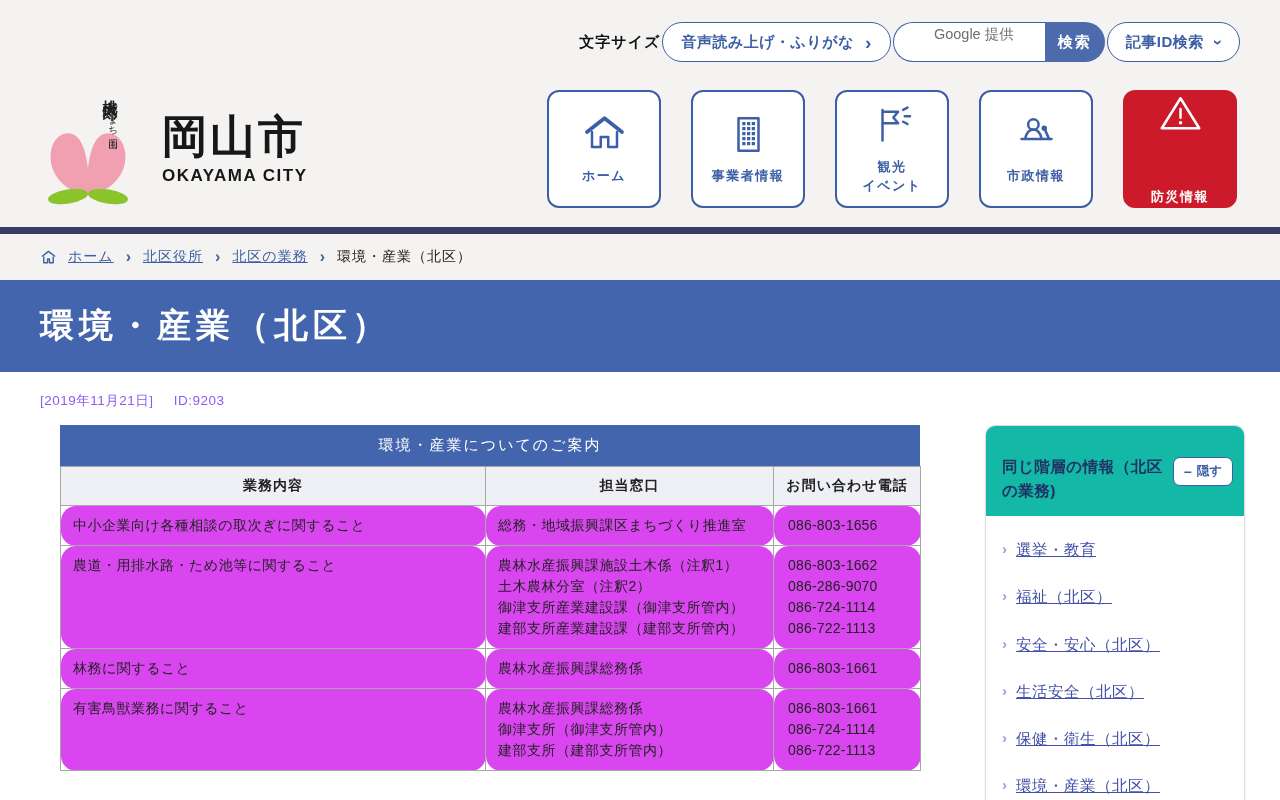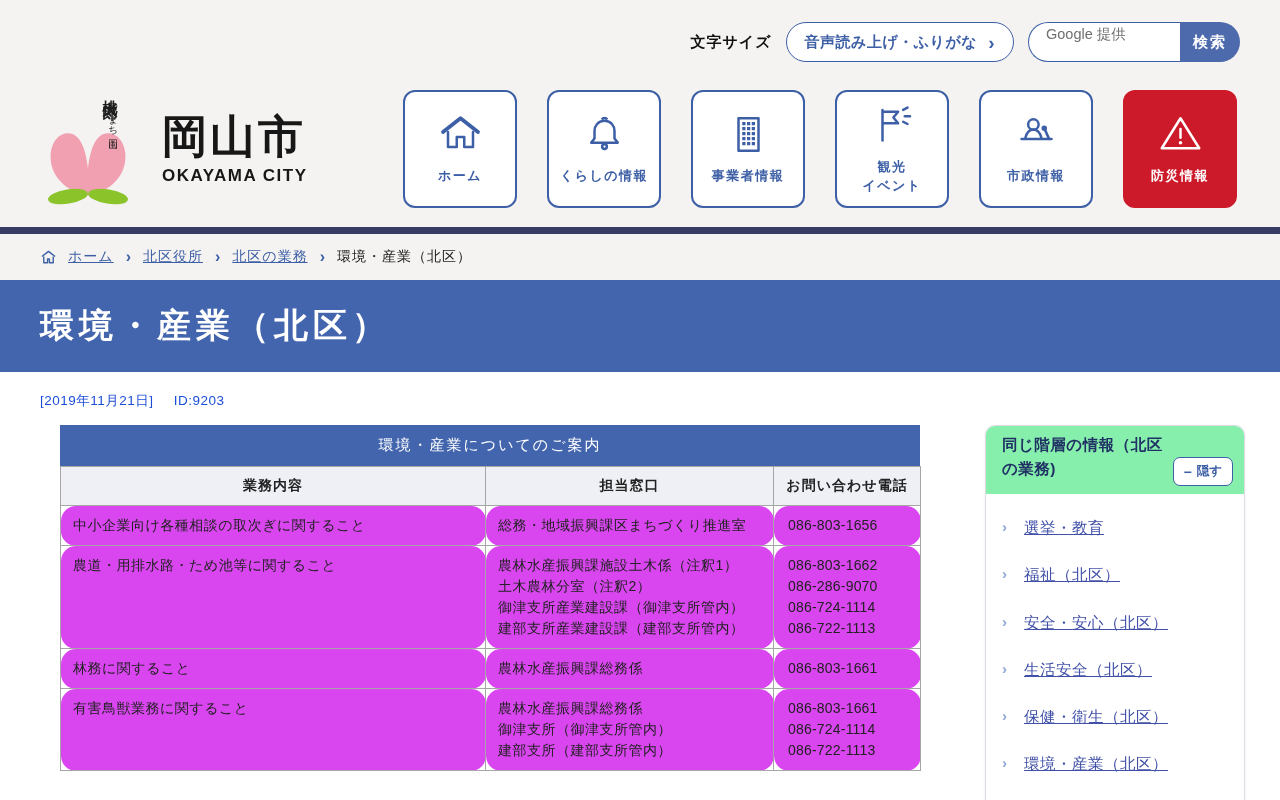--- a/index.html
+++ b/index.html
@@ -7,21 +7,21 @@
   body {
     font-family: "Liberation Sans", "DejaVu Sans", sans-serif;
     background: #f4f3f1;
     color: #222;
   }
   .page { width: 1280px; height: 800px; position: relative; }
 
   
   .util-row {
     display: flex; justify-content: flex-end; align-items: center;
-    gap: 14px; padding: 22px 40px 0 0; height: 62px;
+    gap: 2px; padding: 22px 40px 0 0; height: 62px;
   }
   .fs-label { font-weight: bold; font-size: 15px; color: #111; letter-spacing: 1px; }
   .fs-toggle {
     display: flex; border: 1.5px solid #3d5fa6; border-radius: 999px;
     overflow: hidden; background: #fff; height: 39px;
   }
   .fs-toggle button {
     width: 52px; border: none; font-size: 15px; font-weight: bold;
     font-family: inherit; cursor: pointer; letter-spacing: 1px;
   }
@@ -32,21 +32,21 @@
     background: #fff; color: #3d5fa6; font-weight: bold; font-size: 15px;
     font-family: inherit; padding: 0 18px; display: flex; align-items: center;
     gap: 11px; letter-spacing: 0.5px; cursor: pointer;
   }
   .chev-r { font-size: 19px; font-weight: bold; line-height: 1; }
   .chev-d { display: inline-block; transform: rotate(90deg); font-size: 17px; font-weight: bold; line-height: 1; }
   .searchbox { display: flex; height: 40px; }
   .searchbox input {
     width: 152px; border: 1.5px solid #3d5fa6; border-right: none;
     border-radius: 999px 0 0 999px; padding: 0 8px 16px 17px; font-size: 14.5px;
-    font-family: inherit; color: #0c4a6e; outline: none; background: #fff;
+    font-family: inherit; color: #0c4a6e; outline: none; background: #fff; text-align: center;
   }
   .searchbox input::placeholder { color: #6f6f6f; }
   .search-btn {
     width: 60px; background: #4d6bac; color: #fff; border: none;
     border-radius: 0 999px 999px 0; font-size: 15px; font-weight: bold;
     font-family: inherit; letter-spacing: 2px; cursor: pointer;
   }
 
   
   .brand-row {
@@ -67,41 +67,41 @@
 
   .main-nav { display: flex; gap: 30px; }
   .nav-btn {
     width: 114px; height: 118px; background: #fff; border: 2px solid #3d5fa6;
     border-radius: 12px; color: #3d5fa6; display: flex; flex-direction: column;
     align-items: center; justify-content: center; gap: 9px; cursor: pointer;
     font-family: inherit;
   }
   .nav-btn svg { width: 45px; height: 45px; stroke: currentColor; fill: none; stroke-width: 2; }
   .nav-label { font-size: 13px; font-weight: bold; letter-spacing: 1.5px; line-height: 1.5; text-align: center; }
-  .nav-btn.alert { background: #cd1a2b; border-color: #cd1a2b; color: #fff; }
+  .nav-btn.alert { background: #cd1a2b; border-color: #cd1a2b; color: #fff; justify-content: space-between; }
 
   .navy-strip { height: 7px; background: #363c64; margin-top: 15px; }
 
   
   .breadcrumb-row {
     display: flex; align-items: center; gap: 9px;
     padding: 0 0 0 40px; height: 46px; font-size: 14px;
   }
   .bc-home-icon { flex: 0 0 auto; margin-right: 2px; }
   .bc-link { color: #3d5fa6; text-decoration: underline; letter-spacing: 1px; }
   .bc-sep { color: #3d5fa6; font-weight: bold; font-size: 16px; margin: 0 3px; }
   .bc-current { color: #222; letter-spacing: 1px; }
 
   
   .banner { height: 92px; background: #4365ae; display: flex; align-items: center; padding-left: 40px; }
   .banner h1 { color: #fff; font-size: 34px; font-weight: bold; letter-spacing: 5px; }
 
   
   .content { background: #fff; min-height: 434px; }
-  .meta-row { padding: 20px 0 0 40px; font-size: 13.5px; color: #1d4ed8; letter-spacing: 0.5px; }
+  .meta-row { padding: 20px 0 0 40px; font-size: 13.5px; color: #8b5cf6; letter-spacing: 0.5px; }
   .meta-row span + span { margin-left: 16px; }
   .cols { display: flex; padding: 15px 0 0 60px; gap: 65px; align-items: flex-start; }
 
   .tbl { width: 860px; }
   .tbl-caption {
     background: #4365ae; color: #fff; text-align: center; font-size: 15px;
     padding: 11px 0; letter-spacing: 2px;
   }
   table { border-collapse: collapse; width: 860px; table-layout: fixed; font-size: 14px; }
   th, td { border: 1px solid #a6a6a6; }
@@ -112,53 +112,57 @@
   col.c1 { width: 425px; } col.c2 { width: 288px; } col.c3 { width: 147px; }
   td { padding: 9px 12px; vertical-align: top; line-height: 21px; letter-spacing: 0.5px; background: #d946ef; border-radius: 15px; }
   td.td-phone { padding-left: 14px; letter-spacing: 0.2px; margin-top: 16px; }
 
   
   .sidebar {
     width: 260px; flex: 0 0 auto; background: #fff;
     border: 1px solid #dcdce4; border-radius: 10px;
     box-shadow: 0 1px 3px rgba(0,0,0,0.07); overflow: hidden;
   }
-  .sb-head { position: relative; background: #86efac; padding: 7px 16px 13px; }
+  .sb-head { position: relative; background: #14b8a6; padding: 29px 16px 13px; }
   .sb-title {
     width: 168px; font-size: 15.5px; font-weight: bold; color: #203164;
     line-height: 1.55; letter-spacing: 0.5px;
   }
   .hide-btn {
     position: absolute; right: 11px; top: 31px; background: #fff;
     border: 1.5px solid #3d5fa6; border-radius: 7px; color: #3d5fa6;
     font-size: 12.5px; font-family: inherit; font-weight: bold;
     padding: 5px 10px; display: flex; align-items: center; gap: 5px; cursor: pointer;
   }
   .hide-minus { font-weight: bold; font-size: 14px; line-height: 1; }
   .sb-links { list-style: none; padding: 10px 16px 16px; }
   .sb-links li { display: flex; align-items: flex-start; gap: 9px; padding: 12px 0; }
   .sb-chev { color: #8fa8d8; font-weight: bold; font-size: 15px; line-height: 1.5; }
-  .sb-link { color: #4150a8; text-decoration: underline; font-size: 15.5px; line-height: 1.5; letter-spacing: 0.5px; margin-left: 8px; }
+  .sb-link { color: #4150a8; text-decoration: underline; font-size: 15.5px; line-height: 1.5; letter-spacing: 0.5px; }
 </style>
 </head>
 <body>
 
 <div class="page">
 
   <header>
     <div class="util-row">
       <span class="fs-label">文字サイズ</span>
       <button class="pill">
         <span>音声読み上げ・ふりがな</span>
         <span class="chev-r">›</span>
       </button>
       <div class="searchbox">
         <input type="text" placeholder="Google 提供" style="">
         <button class="search-btn">検索</button>
       </div>
+      <button class="pill">
+        <span>記事ID検索</span>
+        <span class="chev-d">›</span>
+      </button>
     </div>
 
     <div class="brand-row">
       <a class="logo" href="#">
         <svg class="peach" width="96" height="110" viewBox="0 0 100 115">
           <path d="M50 102 C27 98 9 81 11 58 C12.5 42 24 33.5 34.5 38 C44.5 42.5 48.5 60 50 74 C51.5 60 55.5 42.5 65.5 38 C76 33.5 87.5 42 89 58 C91 81 73 98 50 102 Z" fill="#f1a0b1"></path>
           <ellipse cx="29" cy="103" rx="21" ry="7.5" fill="#8bc32a" transform="rotate(-9 29 103)"></ellipse>
           <ellipse cx="71" cy="103" rx="21" ry="7.5" fill="#8bc32a" transform="rotate(9 71 103)"></ellipse>
         </svg>
         <span class="vert-text">
@@ -171,28 +175,20 @@
         </span>
       </a>
 
       <nav class="main-nav">
         <button class="nav-btn">
           <svg viewBox="0 0 36 36">
             <path d="M8 16 v12 h7 v-8 h6 v8 h7 V16" stroke-linejoin="round" stroke-linecap="round"></path>
             <path d="M4 16 L18 5 L32 16" stroke-width="3" stroke-linejoin="round" stroke-linecap="round"></path>
           </svg>
           <span class="nav-label">ホーム</span>
-        </button>
-        <button class="nav-btn">
-          <svg viewBox="0 0 36 36">
-            <path d="M18 7 c5.2 0 8 4.2 8 8.2 v6 l2.6 3.3 H7.4 L10 21.2 v-6 c0-4 2.8-8.2 8-8.2 z" stroke-linejoin="round"></path>
-            <path d="M15.8 6 a2.6 2.6 0 0 1 4.4 0"></path>
-            <circle cx="18" cy="27.6" r="1.9"></circle>
-          </svg>
-          <span class="nav-label">くらしの情報</span>
         </button>
         <button class="nav-btn">
           <svg viewBox="0 0 36 36">
             <rect x="10" y="5" width="16" height="26" stroke-linejoin="round"></rect>
             <g fill="currentColor" stroke="none">
               <rect x="13" y="8" width="2.6" height="2.6"></rect>
                 <rect x="16.8" y="8" width="2.6" height="2.6"></rect>
                 <rect x="20.6" y="8" width="2.6" height="2.6"></rect>
               <rect x="13" y="12" width="2.6" height="2.6"></rect>
                 <rect x="16.8" y="12" width="2.6" height="2.6"></rect>

